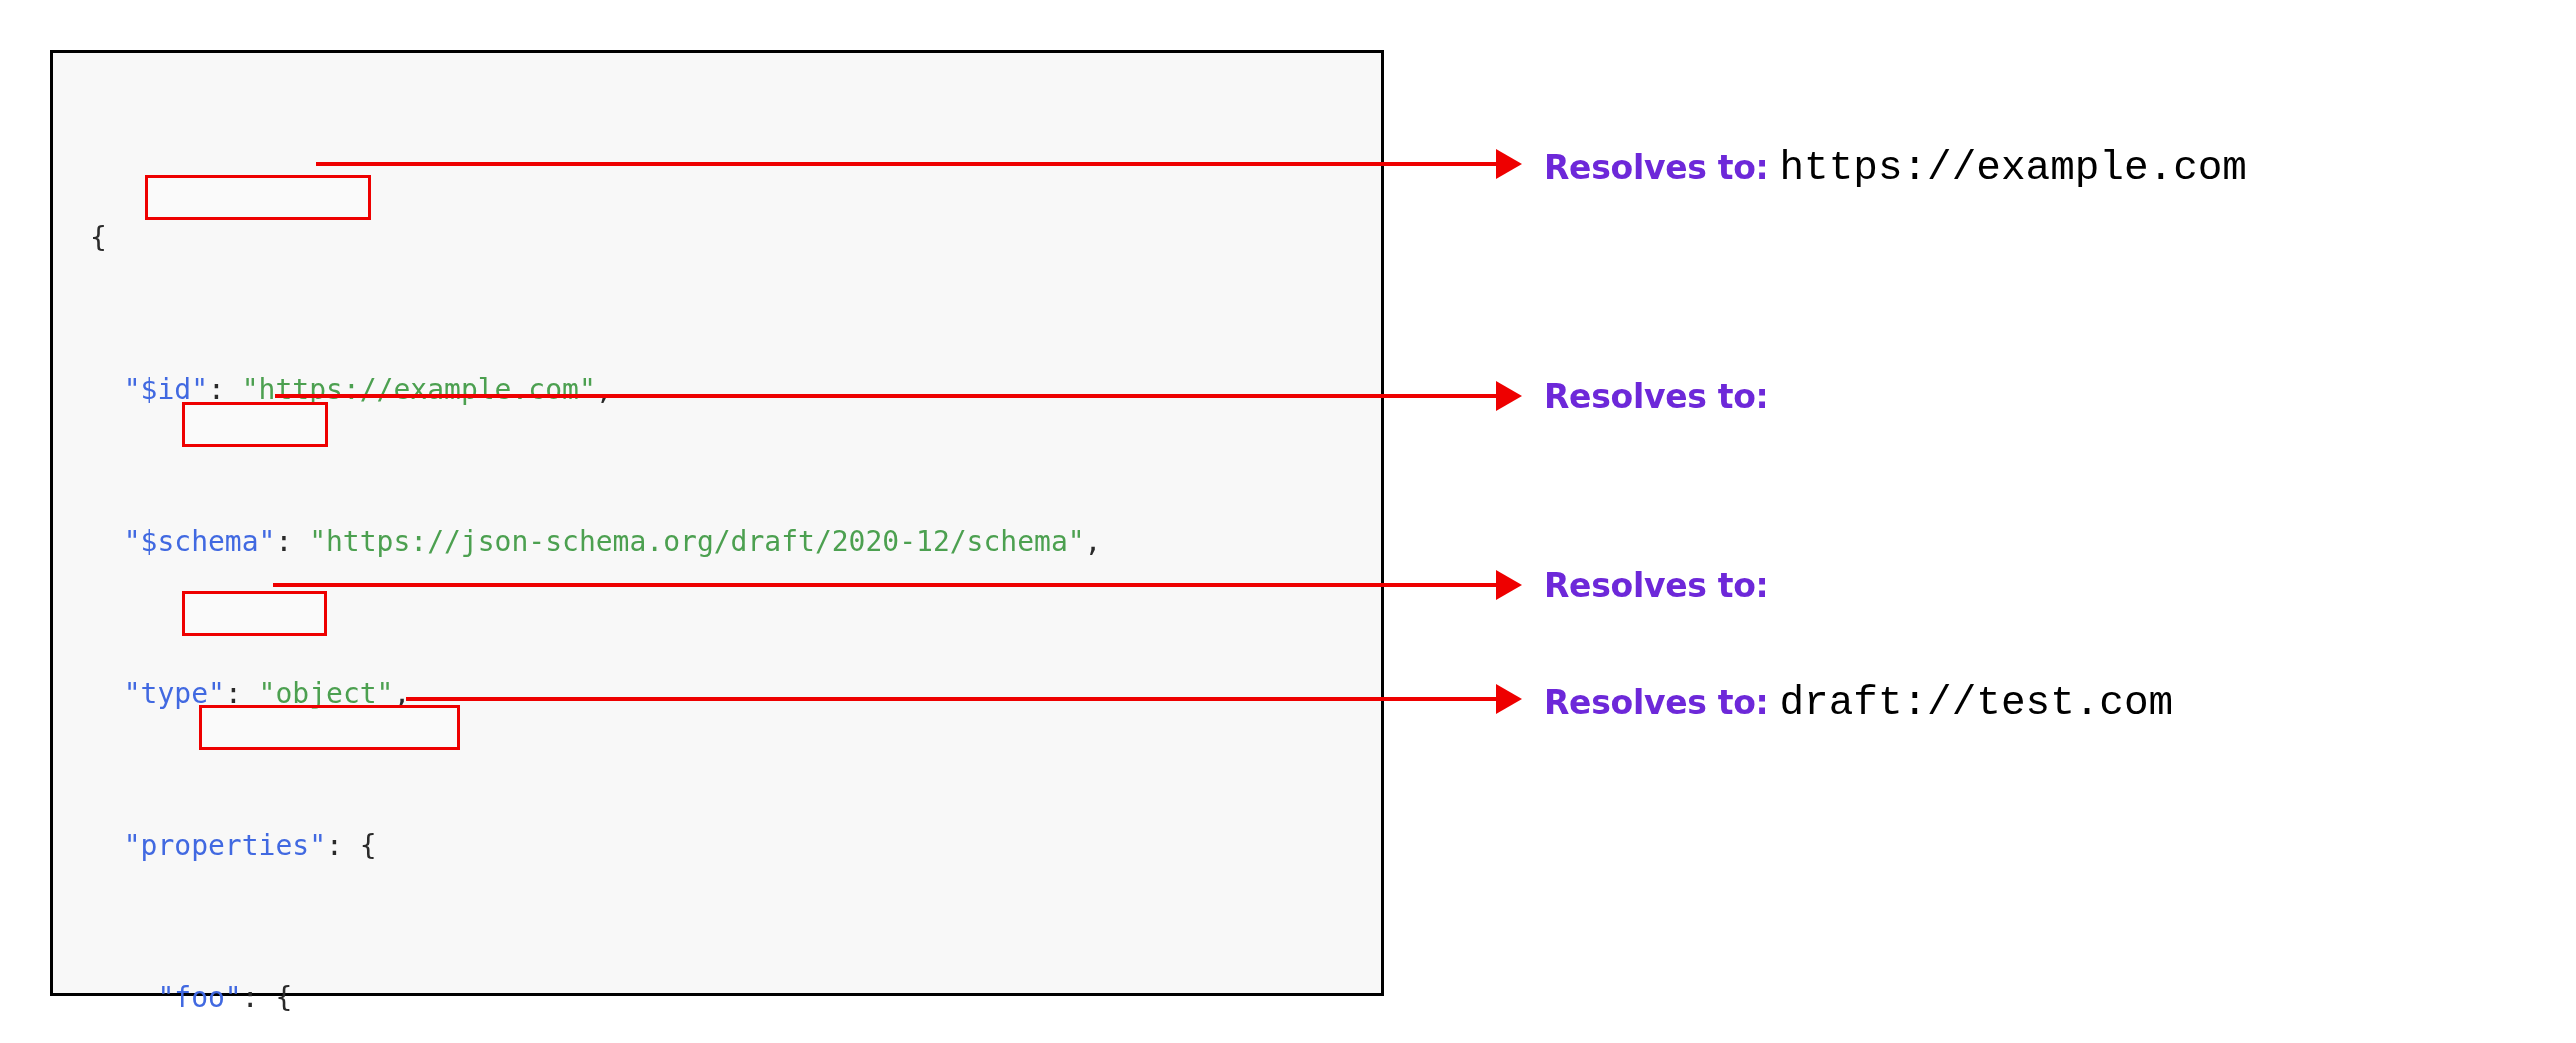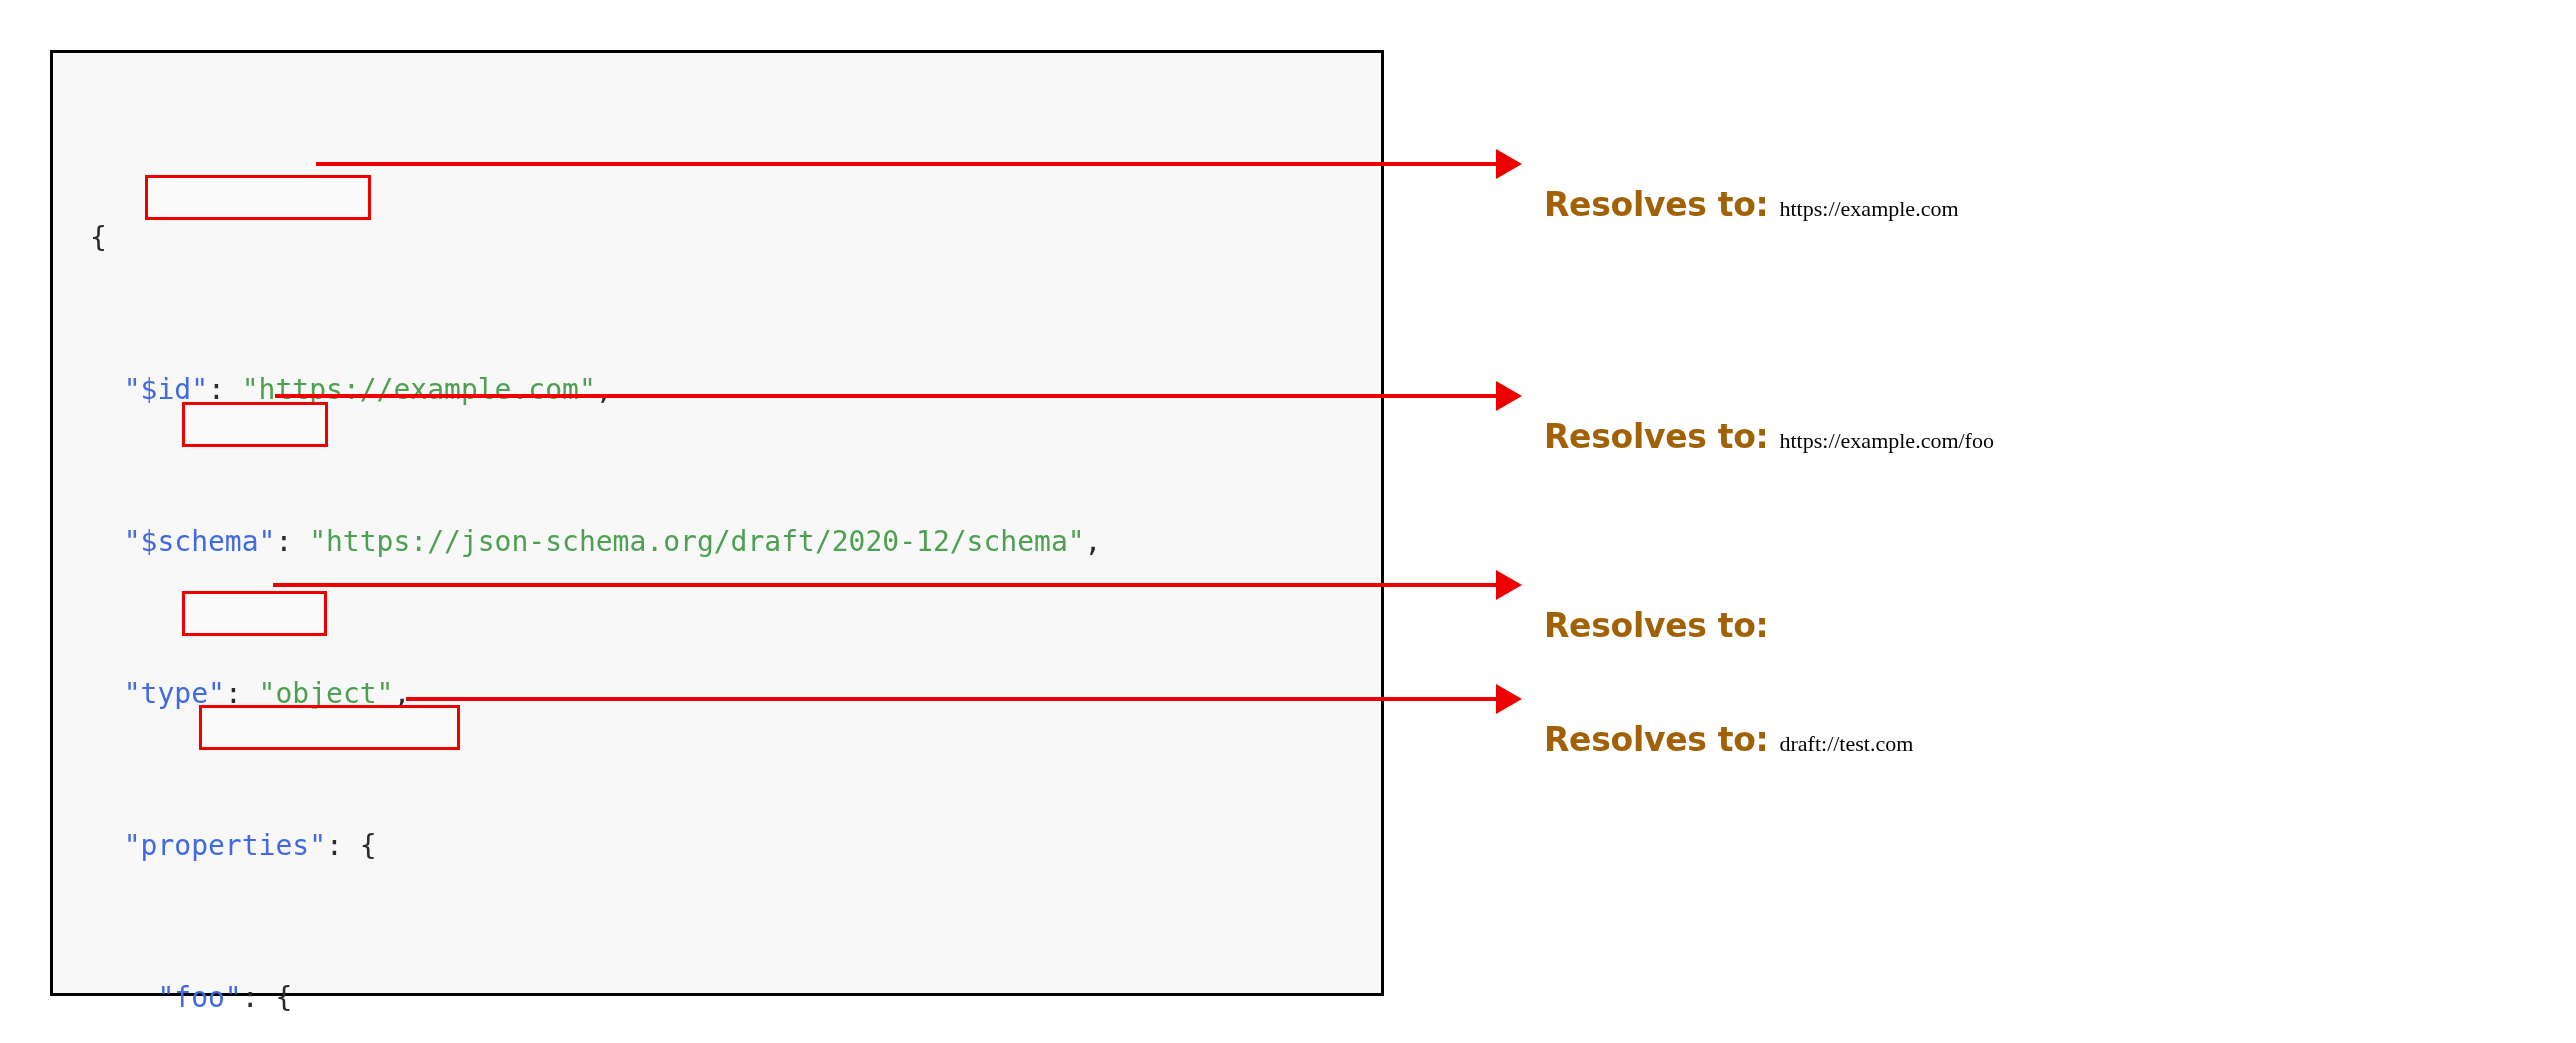--- a/index.html
+++ b/index.html
@@ -78,27 +78,26 @@
   .resolve-row {
     position: absolute;
     white-space: nowrap;
     display: flex;
     align-items: baseline;
   }
   .resolve-label {
     font-family: "DejaVu Sans", sans-serif;
     font-weight: bold;
     font-size: 33px;
-    color: #a16207;
+    color: #6d28d9;
     letter-spacing: -0.3px;
-    margin-top: 40px;
   }
   .resolve-url {
-    font-family: Liberation Serif, serif;
-    font-size: 22px;
+    font-family: Liberation Mono, monospace;
+    font-size: 41px;
     color: #000000;
     margin-left: 11px;
   }
 </style>
 </head>
 <body>
 
 <div id="code-panel">
 
   <div id="code-block">
@@ -162,21 +161,20 @@
 <div class="arrow-line" style="left:406px; top:697px; width:1090px;"></div>
 <div class="arrow-head" style="left:1496px; top:684px;"></div>
 
 <div class="resolve-row" style="left:1544px; top:145px;">
   <span class="resolve-label">Resolves to:</span>
   <span class="resolve-url">https://example.com</span>
 </div>
 
 <div class="resolve-row" style="left:1544px; top:377px;">
   <span class="resolve-label">Resolves to:</span>
-  <span class="resolve-url">https://example.com/foo</span>
 </div>
 
 <div class="resolve-row" style="left:1544px; top:566px;">
   <span class="resolve-label">Resolves to:</span>
 </div>
 
 <div class="resolve-row" style="left:1544px; top:680px;">
   <span class="resolve-label">Resolves to:</span>
   <span class="resolve-url">draft://test.com</span>
 </div>

